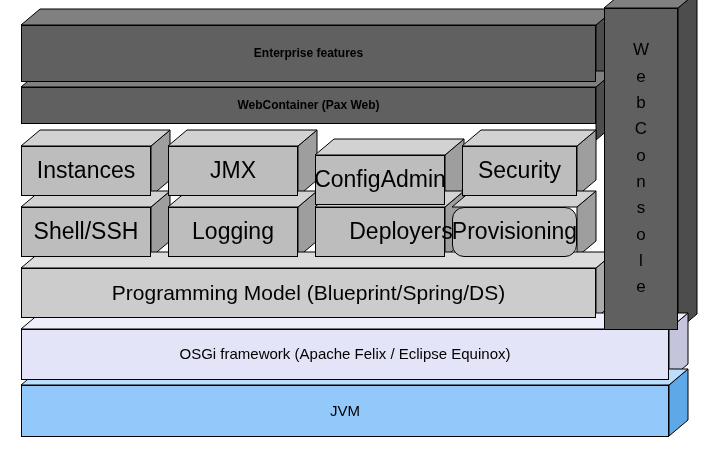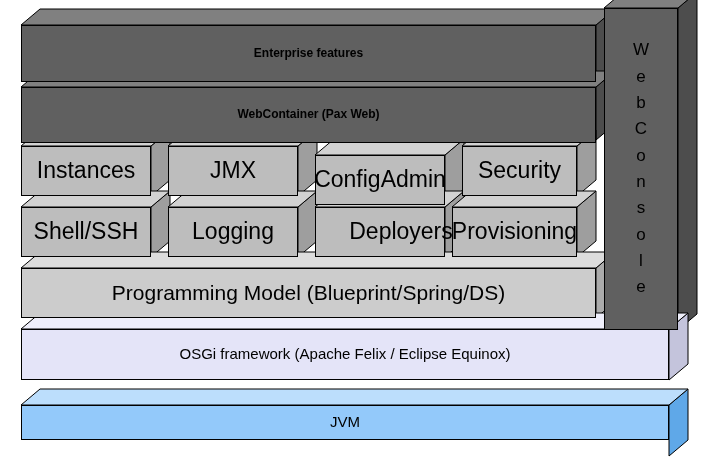--- a/index.html
+++ b/index.html
@@ -129,21 +129,21 @@
     <div class="top">
       <svg width="575" height="57" viewBox="0 0 575 57">
         <polygon points="0,0 19,-16 594,-16 575,0" fill="#808080" stroke="#000000" stroke-width="1"></polygon>
       </svg>
     </div>
     <div class="face" style="background:#606060;">
       <span class="label lbl-head">Enterprise features</span>
     </div>
   </div>
 
-  <div class="block" style="left:21px; top:87px; width:575px; height:56px;padding-left:43px;">
+  <div class="block" style="left:21px; top:87px; width:575px; height:37px;padding-left:43px;">
     <div class="side">
       <svg width="575" height="53" viewBox="0 0 575 53">
         <polygon points="575,0 594,-16 594,37 575,53" fill="#4D4D4D" stroke="#000000" stroke-width="1"></polygon>
       </svg>
     </div>
     <div class="top">
       <svg width="575" height="53" viewBox="0 0 575 53">
         <polygon points="0,0 19,-16 594,-16 575,0" fill="#808080" stroke="#000000" stroke-width="1"></polygon>
       </svg>
     </div>
@@ -268,21 +268,21 @@
     <div class="side">
       <svg width="125" height="50" viewBox="0 0 125 50">
         <polygon points="125,0 144,-16 144,34 125,50" fill="#9E9E9E" stroke="#000000" stroke-width="1"></polygon>
       </svg>
     </div>
     <div class="top">
       <svg width="125" height="50" viewBox="0 0 125 50">
         <polygon points="0,0 19,-16 144,-16 125,0" fill="#D2D2D2" stroke="#000000" stroke-width="1"></polygon>
       </svg>
     </div>
-    <div class="face" style="background:#BDBDBD;">
+    <div class="face" style="background:#BDBDBD;border-radius:12px;">
       <span class="label lbl-cell">Provisioning</span>
     </div>
   </div>
 
   <div class="block" style="left:21px; top:268px; width:575px; height:50px;">
     <div class="side">
       <svg width="575" height="50" viewBox="0 0 575 50">
         <polygon points="575,0 594,-16 594,34 575,50" fill="#ABABAB" stroke="#000000" stroke-width="1"></polygon>
       </svg>
     </div>
@@ -305,21 +305,21 @@
     <div class="top">
       <svg width="648" height="51" viewBox="0 0 648 51">
         <polygon points="0,0 19,-16 667,-16 648,0" fill="#EFEFFB" stroke="#000000" stroke-width="1"></polygon>
       </svg>
     </div>
     <div class="face" style="background:#E4E4F8;">
       <span class="label lbl-base">OSGi framework (Apache Felix / Eclipse Equinox)</span>
     </div>
   </div>
 
-  <div class="block" style="left:21px; top:405px; width:648px; height:35px;">
+  <div class="block" style="left:21px; top:385px; width:648px; height:52px;">
     <div class="side">
       <svg width="648" height="51" viewBox="0 0 648 51">
         <polygon points="648,0 667,-16 667,35 648,51" fill="#5FA8E8" stroke="#000000" stroke-width="1"></polygon>
       </svg>
     </div>
     <div class="top">
       <svg width="648" height="51" viewBox="0 0 648 51">
         <polygon points="0,0 19,-16 667,-16 648,0" fill="#BCDEFC" stroke="#000000" stroke-width="1"></polygon>
       </svg>
     </div>

